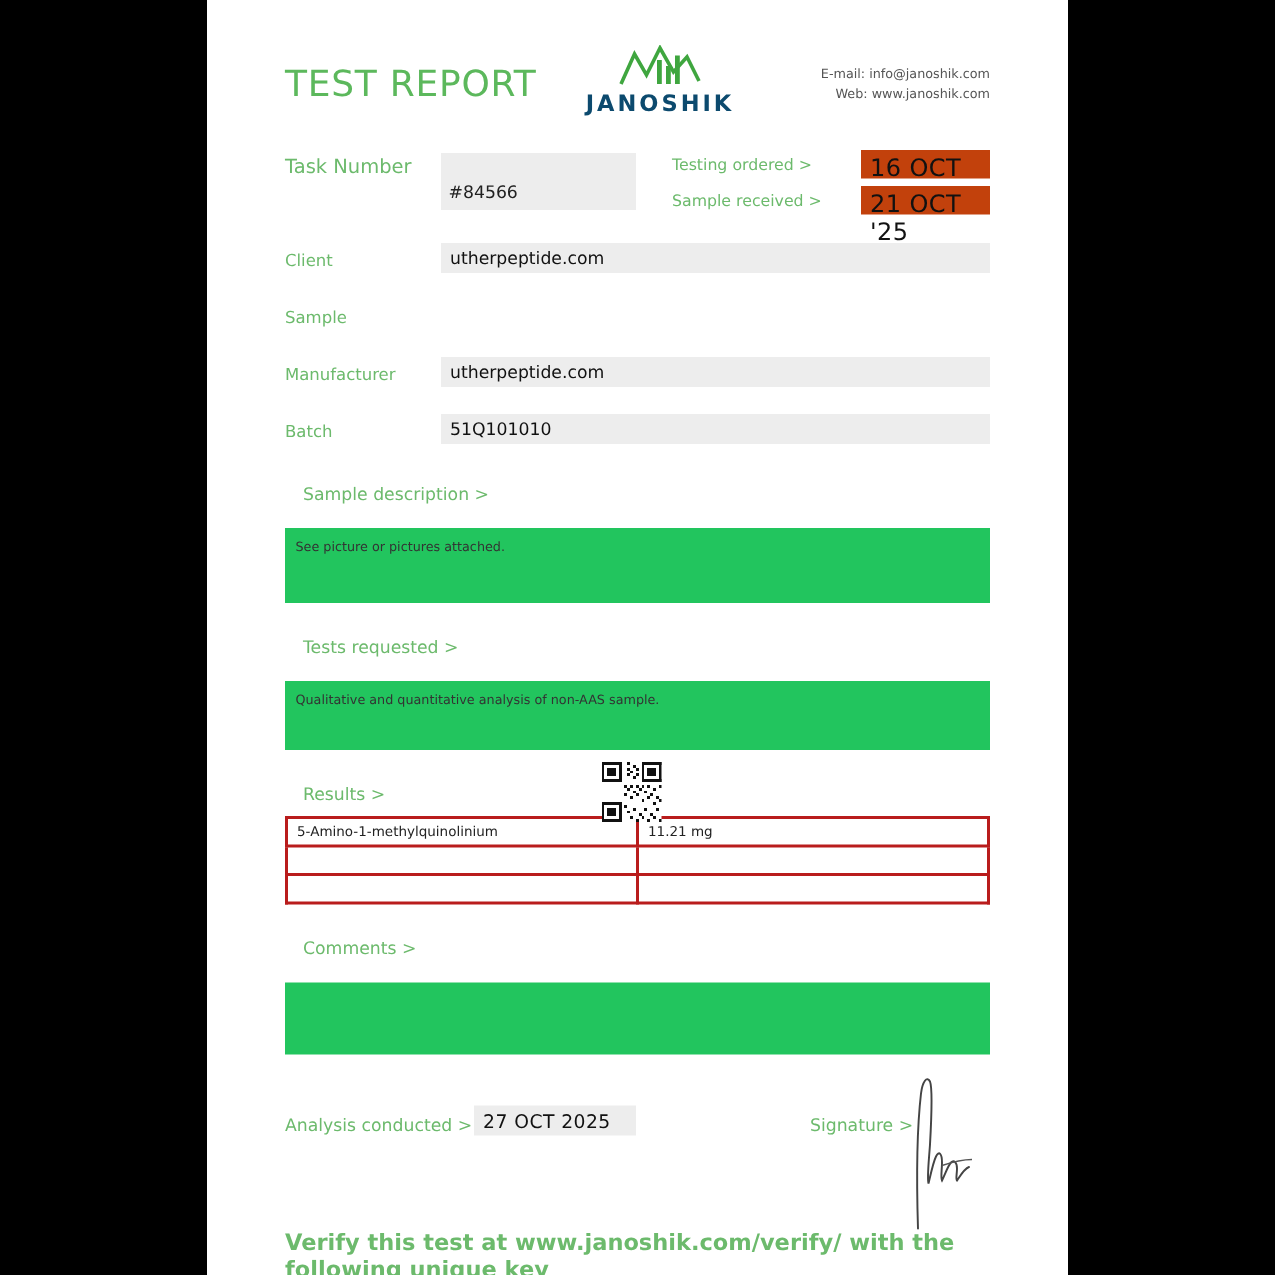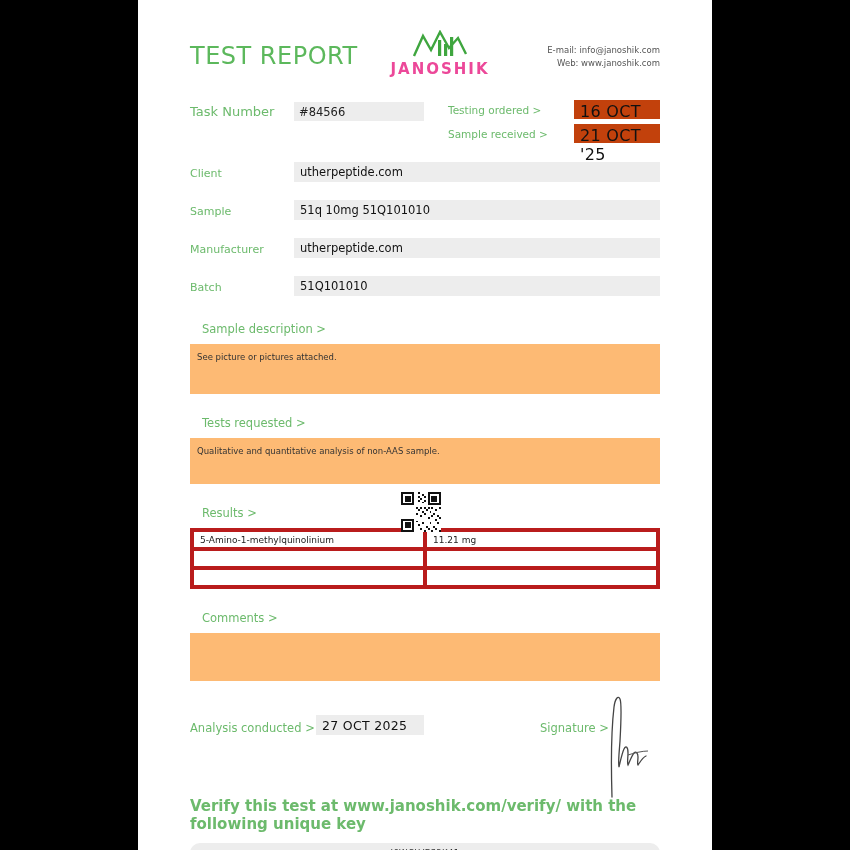--- a/index.html
+++ b/index.html
@@ -39,21 +39,21 @@
   .logo {
     position: absolute;
     left: 195px; top: 30px;
     width: 110px;
     text-align: center;
   }
   .logo svg { display: block; margin: 0 auto; }
   .logo-word {
     font-size: 15px;
     letter-spacing: 2px;
-    color: #ec4899;
+    color: #0c4a6e;
     margin-top: 2px;
     font-weight: bold;
     font-family: "DejaVu Sans", sans-serif;
   }
   .contact {
     position: absolute;
     right: 0; top: 44px;
     text-align: right;
     font-size: 8.5px;
     color: #555555;
@@ -71,21 +71,21 @@
     font-size: 13px;
     color: #6cba6c;
   }
   .task-value {
     position: absolute;
     left: 104px; top: 6px;
     width: 130px; height: 19px;
     background: #ededed;
     font-size: 11.5px;
     color: #222222;
-    padding: 3px 5px;
+    padding: 19px 5px;
   }
   .ordered-row, .received-row {
     position: absolute;
     right: 0;
     width: 212px;
     height: 19px;
   }
   .ordered-row { top: 4px; }
   .received-row { top: 28px; }
   .date-label {
@@ -133,45 +133,46 @@
     padding: 3px 6px;
   }
 
   
   .section-head {
     font-size: 11.5px;
     color: #6cba6c;
     margin: 22px 0 8px 12px;
   }
   .grey-box {
-    background: #fdba74;
+    background: #22c55e;
     font-size: 8.5px;
     color: #333333;
     padding: 8px 7px;
+    margin-top: 16px;
   }
   .box-desc { height: 50px; }
   .box-tests { height: 46px; }
   .box-comments { height: 48px; }
 
   
   .qr {
     position: absolute;
     left: 211px; top: 0;
     width: 40px; height: 40px;
   }
 
   
   .results-wrap { position: relative; }
   .results-table {
     width: 100%;
     border-collapse: collapse;
     margin-top: 6px;
   }
   .results-table td {
-    border: 4px solid #b91c1c;
+    border: 2px solid #b91c1c;
     height: 19px;
     font-size: 9px;
     color: #222222;
     padding: 2px 6px;
   }
   .results-table td.c1 { width: 50%; }
 
   
   .analysis {
     position: relative;
@@ -269,21 +270,20 @@
       </div>
     </div>
 
     <div class="info">
       <div class="info-row">
         <div class="info-key">Client</div>
         <div class="info-val">utherpeptide.com</div>
       </div>
       <div class="info-row">
         <div class="info-key">Sample</div>
-        <div class="info-val">51q 10mg 51Q101010</div>
       </div>
       <div class="info-row">
         <div class="info-key">Manufacturer</div>
         <div class="info-val">utherpeptide.com</div>
       </div>
       <div class="info-row">
         <div class="info-key">Batch</div>
         <div class="info-val">51Q101010</div>
       </div>
     </div>

